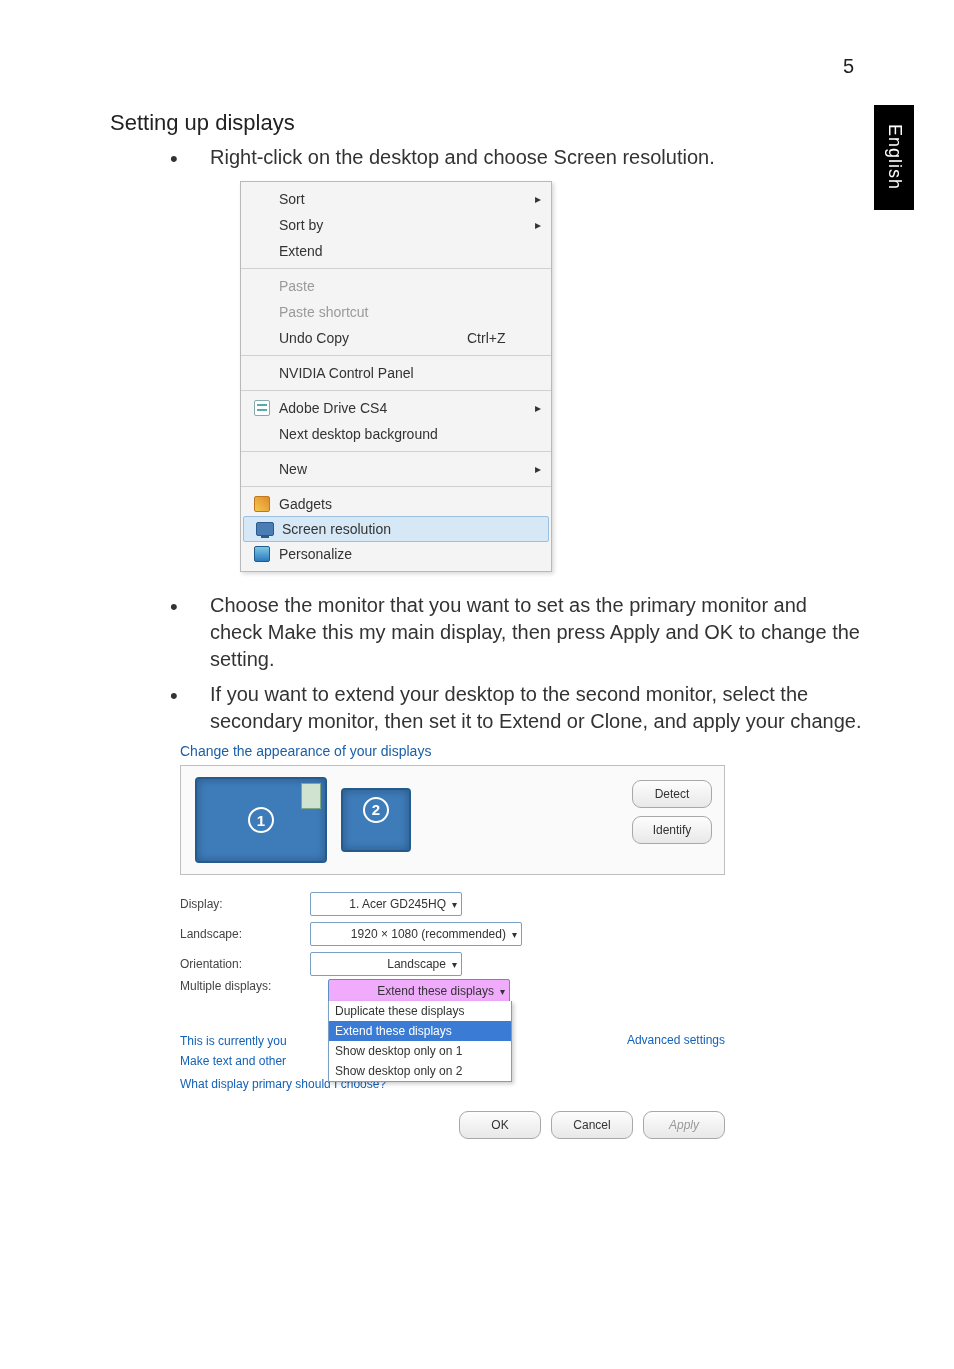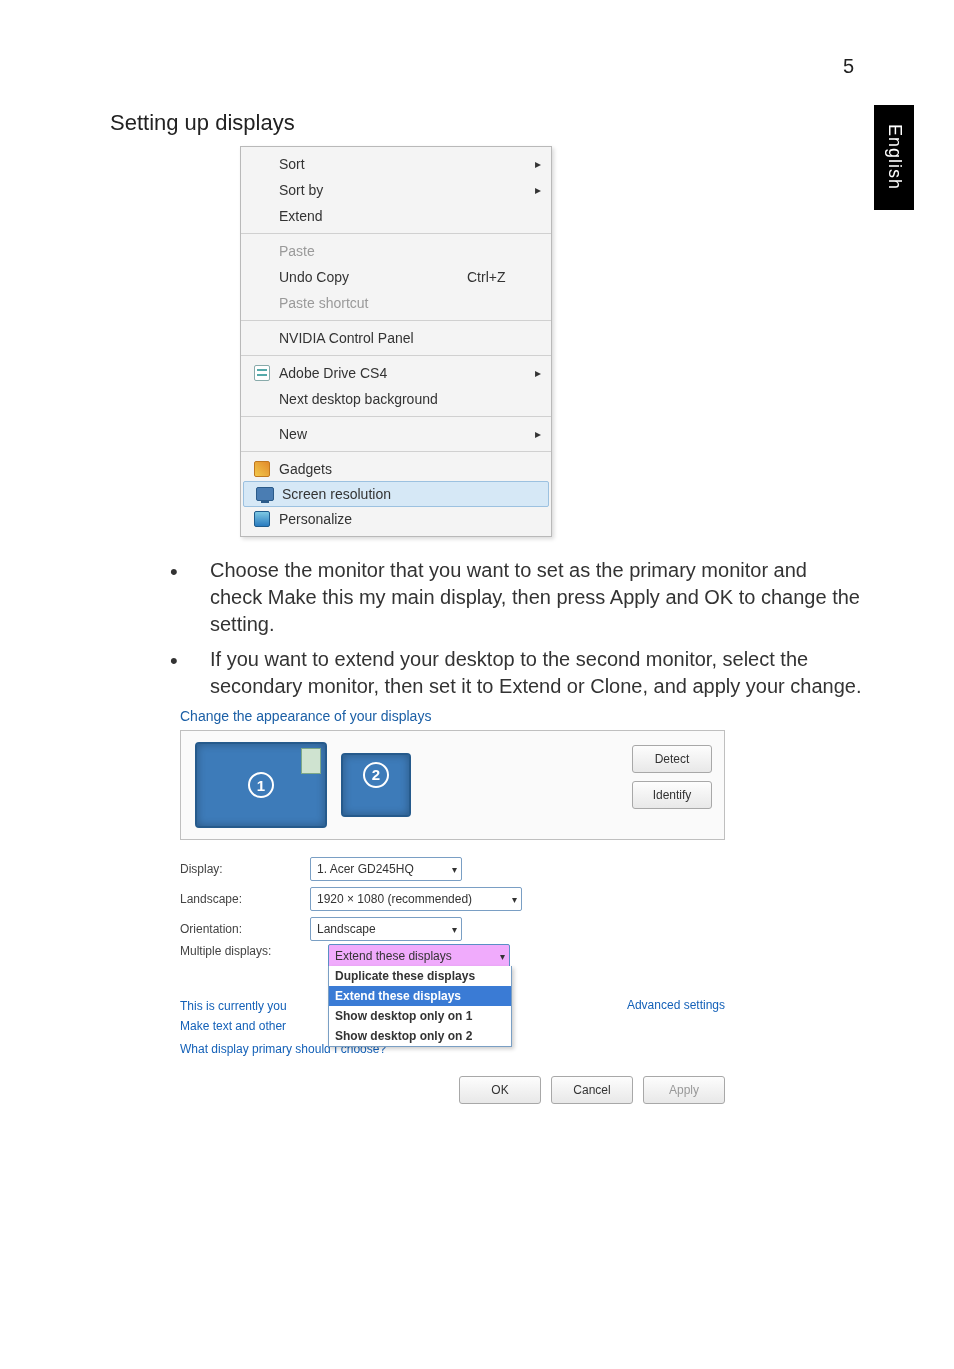--- a/index.html
+++ b/index.html
@@ -189,78 +189,80 @@
   .circ {
     width:22px; height:22px; border:2px solid #fff; border-radius:50%; display:flex; align-items:center; justify-content:center;
     font-size:15px; font-weight:bold;
   }
   .side-btns {
     position:absolute; right:12px; top:14px; display:flex; flex-direction:column; gap:8px;
   }
   .winbtn {
     width: 78px; height: 26px;
     background: linear-gradient(#fdfdfd,#e8e8e8);
-    border:1px solid #a8a8a8; border-radius:3px;
+    border:1px solid #a8a8a8; border-radius:9px;
     font-size:12px; color:#333;
     display:flex; align-items:center; justify-content:center;
   }
   .field-rows { margin-top: 14px; }
   .field-row {
     display:flex; align-items:center; height:30px; gap:10px;
   }
   .field-row .flabel { width:120px; color:#444; }
   .combo {
     border:1px solid #7a9fc4; background:#fff; color:#333;
-    height:22px; display:flex; align-items:center; justify-content:space-between;
+    height:22px; display:flex; align-items:center; justify-content:flex-end;
     padding:0 4px 0 6px; font-size:12px; border-radius:2px;
     position: relative;
   }
   .combo .caret { font-size:10px; color:#333; margin-left:6px;}
   .combo.sel-highlight {
     background:#f0abfc;
     border-color:#5a8fc4;
   }
   .dropdown-pop {
     position:absolute; left:-1px; top:21px;
     border:1px solid #7a9fc4; border-top:none;
     background:#fff; width: calc(100% + 2px);
     box-shadow: 2px 2px 4px rgba(0,0,0,0.2);
     z-index: 10;
-    font-weight: bold;
   }
   .dropdown-pop .opt {
     padding:3px 6px; font-size:12px; color:#333; white-space:nowrap;
   }
   .dropdown-pop .opt.sel {
     background:#3a7bd5; color:#fff;
   }
   .sentence-row {
     display:flex; align-items:center; gap:6px; height:24px; margin-top:26px;
     color:#1461b8;
   }
   .link-text { color:#1461b8; }
   .adv-line {
     display:flex; justify-content:flex-end; margin-top:-20px;
   }
   .help-link { color:#1461b8; margin-top:4px; display:block;}
   .dlg-buttons {
     display:flex; justify-content:flex-end; gap:10px; margin-top:20px;
   }
   .dlg-buttons .winbtn { width:80px; }
-  .dlg-buttons .winbtn.disabled { color:#999; }
+  .dlg-buttons .winbtn.disabled { color:#999;font-style:italic; }
 </style>
 </head>
 <body>
 
 <div class="page">
   <div class="page-number">5</div>
   <div class="side-tab">English</div>
 
   <h2 class="heading">Setting up displays</h2>
 
+  <ul class="bullets">
+    <li>Right-click on the desktop and choose Screen resolution.</li>
+  </ul>
 
   <div class="ctx-wrap">
     <div class="context-menu">
       <div class="group">
         <div class="item">
           <span class="icon-col"></span>
           <span class="label-col">Sort</span>
           <span class="shortcut-col"></span>
           <span class="arrow-col">▸</span>
         </div>
@@ -275,34 +277,34 @@
           <span class="label-col">Extend</span>
           <span class="shortcut-col"></span>
           <span class="arrow-col"></span>
         </div>
       </div>
       <div class="sep"></div>
       <div class="group">
         <div class="item disabled">
           <span class="icon-col"></span>
           <span class="label-col">Paste</span>
+          <span class="shortcut-col"></span>
+            <span class="arrow-col"></span>
+        </div>
+        <div class="item disabled">
+          <span class="icon-col"></span>
+          <span class="label-col">Paste shortcut</span>
           <span class="shortcut-col"></span>
             <span class="arrow-col"></span>
         </div>
         <div class="item">
           <span class="icon-col"></span>
           <span class="label-col">Undo Copy</span>
           <span class="shortcut-col">Ctrl+Z</span>
           <span class="arrow-col"></span>
-        </div>
-        <div class="item disabled">
-          <span class="icon-col"></span>
-          <span class="label-col">Paste shortcut</span>
-          <span class="shortcut-col"></span>
-            <span class="arrow-col"></span>
         </div>
       </div>
       <div class="sep"></div>
       <div class="group">
         <div class="item">
           <span class="icon-col"></span>
           <span class="label-col">NVIDIA Control Panel</span>
           <span class="shortcut-col"></span>
             <span class="arrow-col"></span>
         </div>

